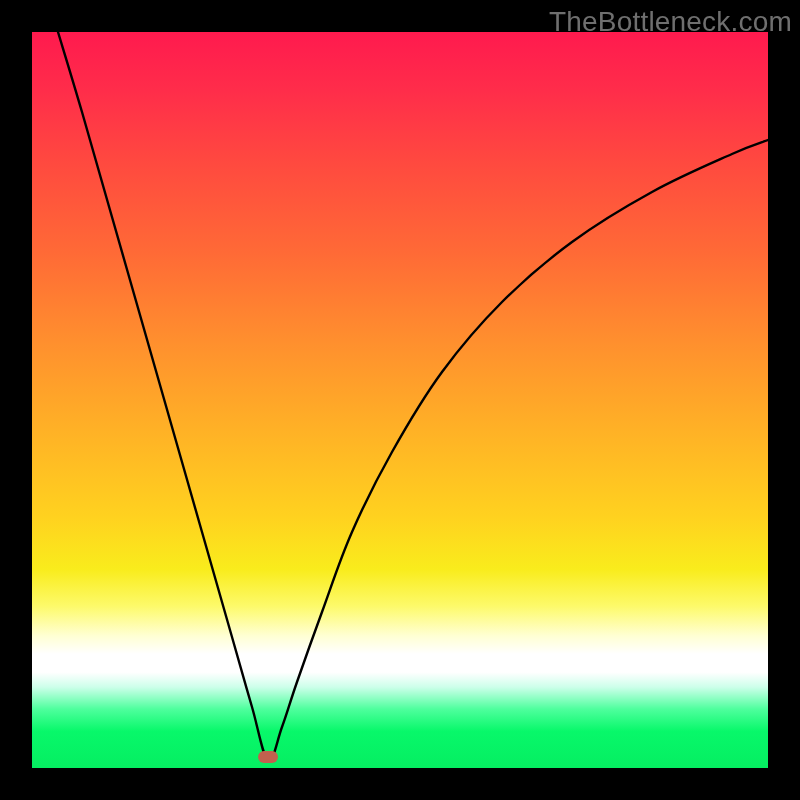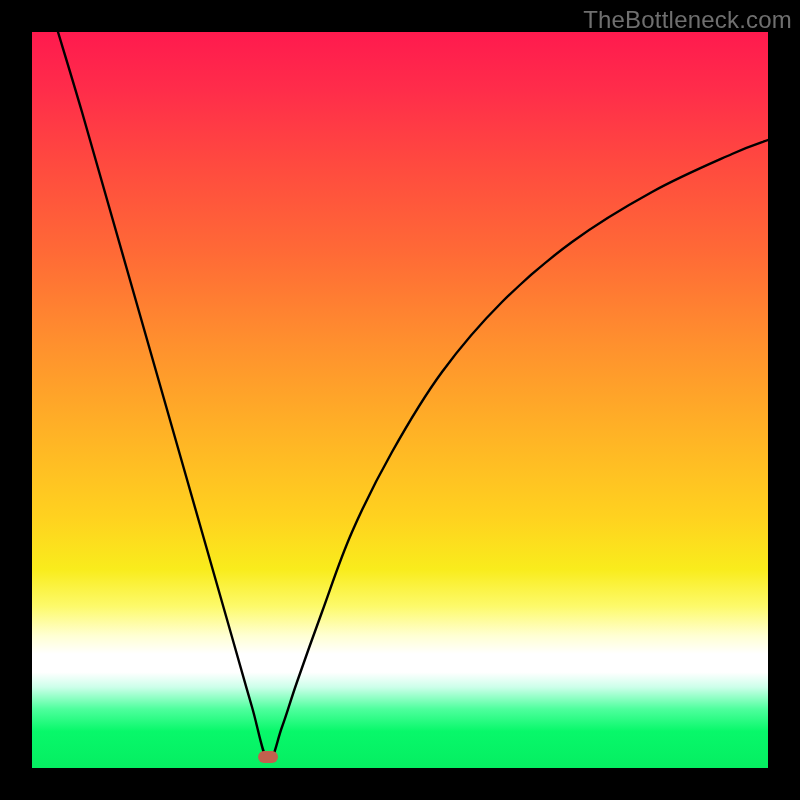--- a/index.html
+++ b/index.html
@@ -43,21 +43,21 @@
       #4eff9d 92%,
       #08f86a 95%,
       #05ee61 100%
     );
   }
   .watermark {
     position: absolute;
     top: 6px;
     right: 8px;
     color: #6f6f6f;
-    font-size: 24px;
+    font-size: 28px;
     font-weight: 500;
     letter-spacing: 0.2px;
     font-family: Arial, Helvetica, sans-serif;
   }
   .curve-svg {
     position: absolute;
     top: 0;
     left: 0;
     width: 736px;
     height: 736px;

